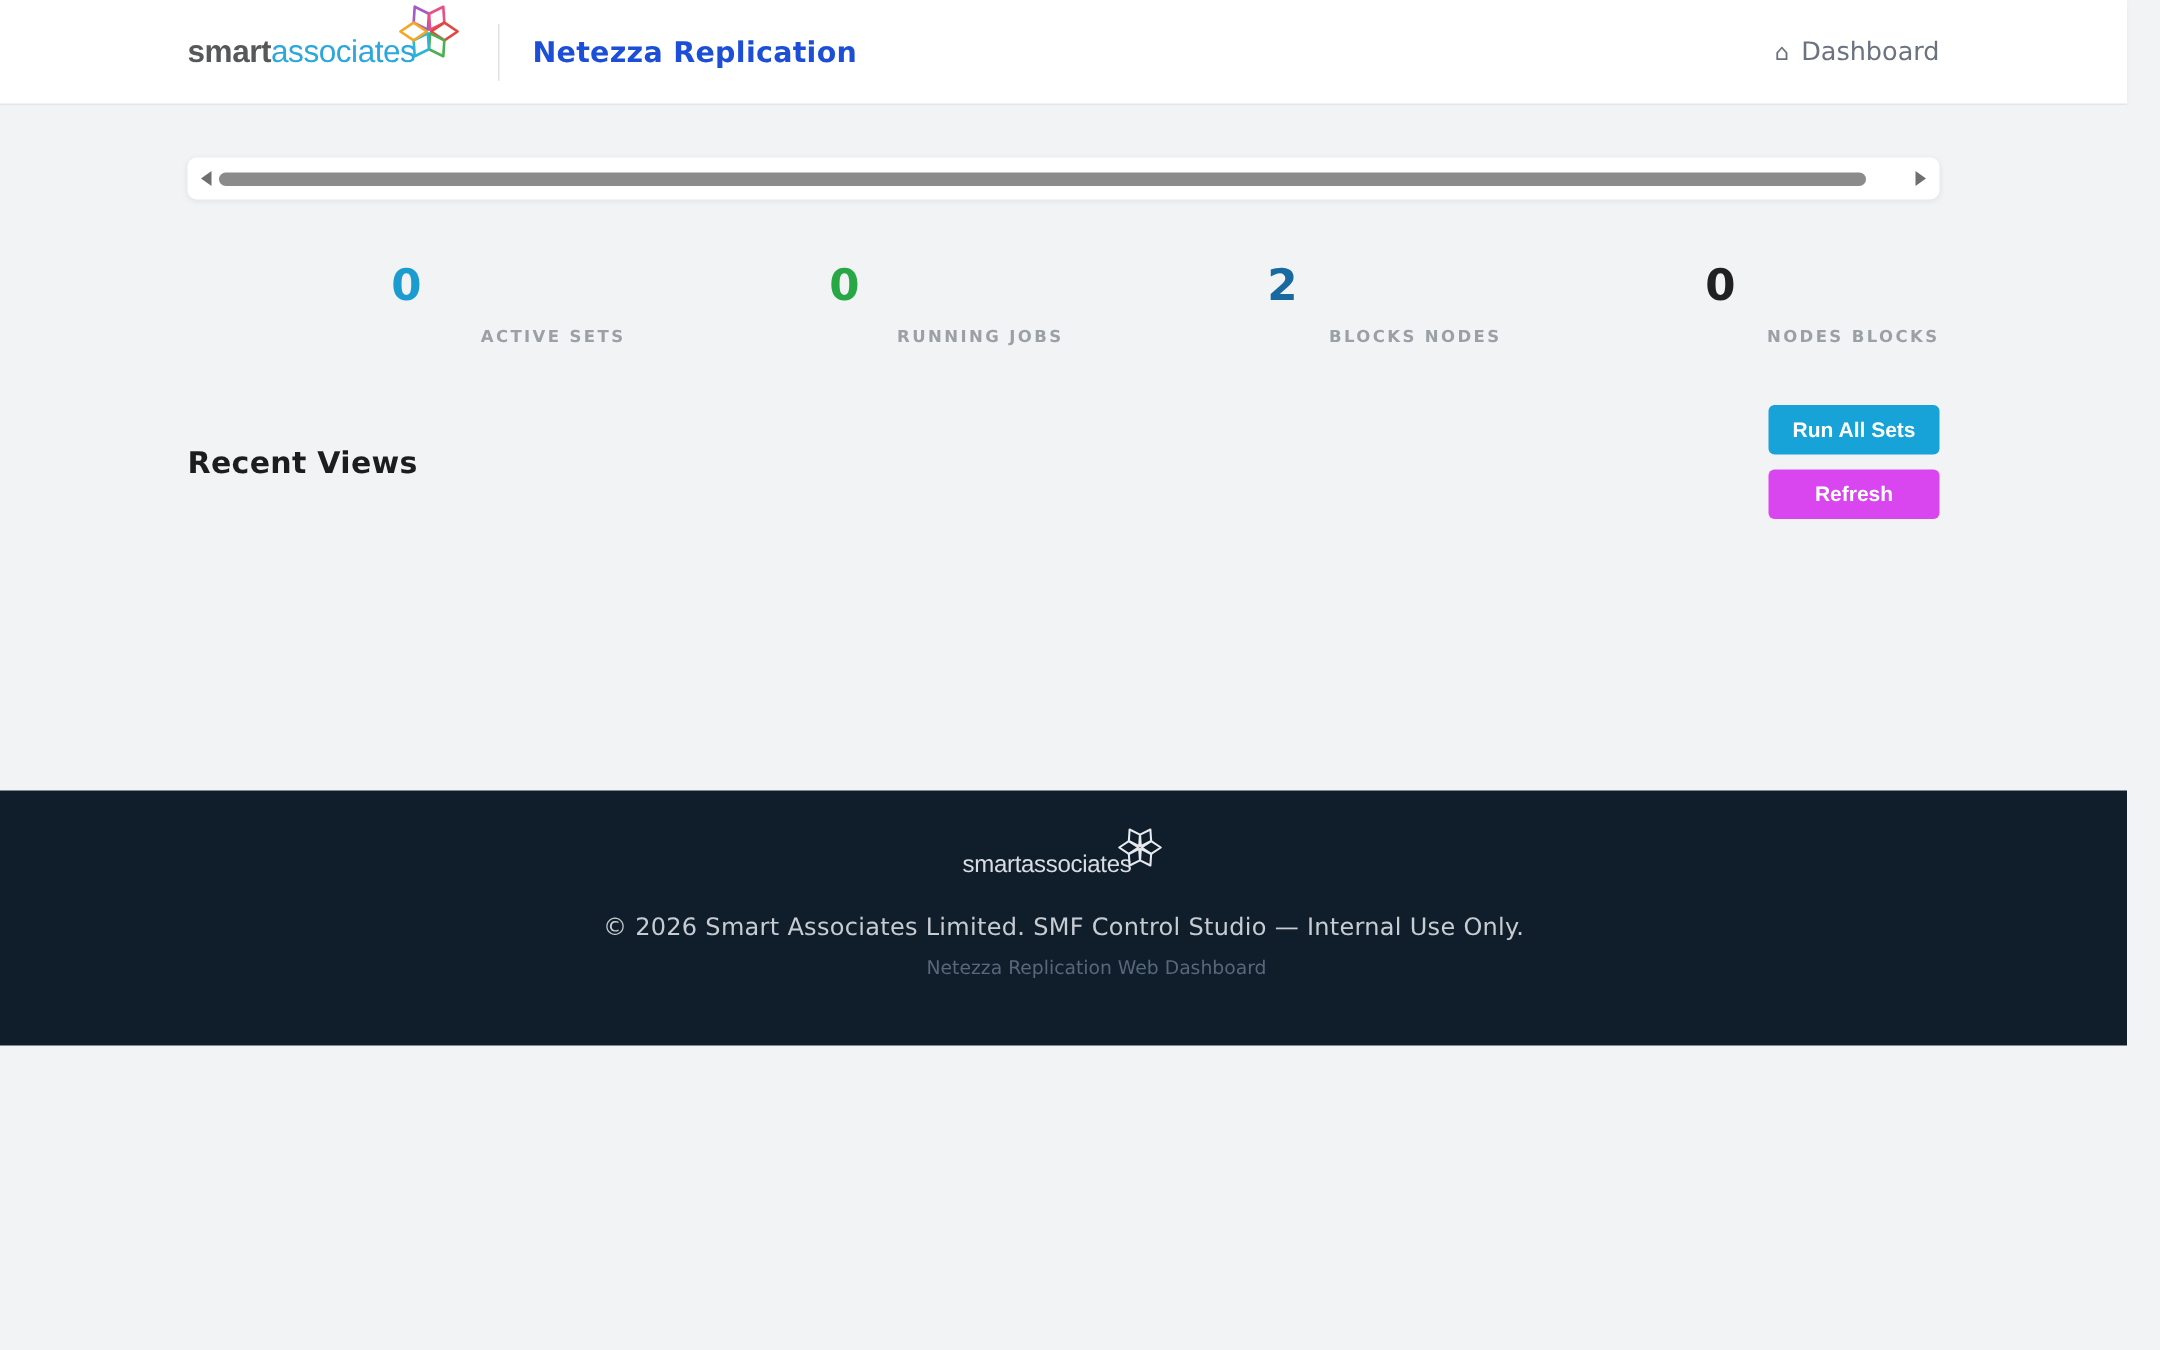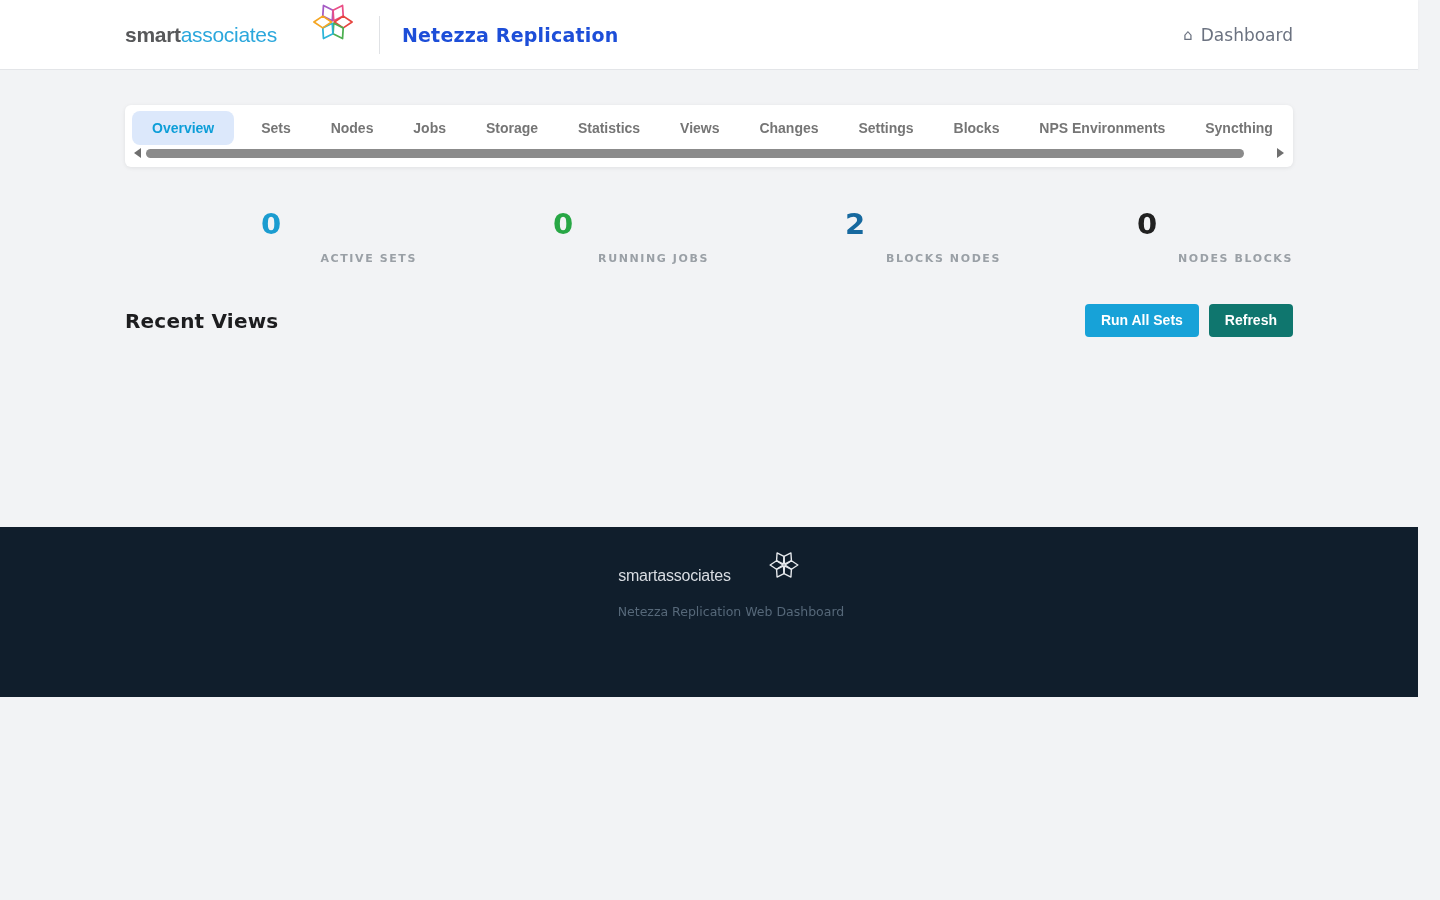--- a/index.html
+++ b/index.html
@@ -14,21 +14,21 @@
   
   .topbar {
     height:70px; background:#ffffff;
     border-bottom:1px solid #e3e5e8;
     box-shadow:0 1px 3px rgba(0,0,0,0.04);
   }
   .topbar-inner {
     width:1168px; margin:0 auto; height:100%;
     display:flex; align-items:center;
   }
-  .logo { display:inline-flex; align-items:center; cursor:pointer;gap:47px; }
+  .logo { display:inline-flex; align-items:center; cursor:pointer; }
   .logo-text {
     font-size:21px; letter-spacing:-0.3px;
     font-family:"Liberation Sans", sans-serif;
   }
   .logo-text .p1 { color:#57585a; font-weight:600; }
   .logo-text .p2 { color:#2ba7dc; font-weight:400; }
   .logo-icon { margin-left:-13px; transform:translateY(-11px); }
   .logo.mono .logo-text .p1, .logo.mono .logo-text .p2 { color:#d9dde3; font-weight:400; }
   .logo.mono .logo-text { font-size:16px; letter-spacing:-0.2px; }
   .logo.mono .logo-icon { margin-left:-10px; transform:translateY(-9px); }
@@ -79,29 +79,29 @@
     margin-top:11px;
     font-family:"DejaVu Sans", sans-serif;
     font-size:11px; font-weight:600; letter-spacing:1.6px; color:#9aa0a6;text-align:right;
   }
 
   .jobs-header { margin-top:39px; display:flex; align-items:center; }
   .section-title {
     font-family:"DejaVu Sans", sans-serif;
     font-size:20px; font-weight:700; color:#1d1d1f; letter-spacing:0.2px;
   }
-  .actions { margin-left:auto; display:flex; gap:10px; }
+  .actions { margin-left:auto; display:flex; gap:10px;flex-direction:column; }
   .btn {
     border:none; border-radius:4px; color:#ffffff;
     font-family:"Liberation Sans", sans-serif;
     font-size:14px; font-weight:700; padding:8px 16px; cursor:pointer;
     line-height:17px;
   }
   .btn.primary { background:#17a2d8; }
-  .btn.secondary { background:#0f766e; }
+  .btn.secondary { background:#d946ef; }
 
   .empty-state {
     margin-top:48px; text-align:center;
     font-family:"DejaVu Sans", sans-serif;
     font-size:17px; font-weight:600; color:#8e8e8e;
   }
 
   
   .footer {
     height:170px; background:#101e2c;
@@ -149,34 +149,20 @@
           <span>Dashboard</span>
         </a>
       </nav>
     </div>
   </header>
 
   <main class="main">
     <div class="container">
 
       <div class="tabs-card">
-        <div class="tabs-row">
-          <div class="tab active">Overview</div>
-          <div class="tab">Sets</div>
-          <div class="tab">Nodes</div>
-          <div class="tab">Jobs</div>
-          <div class="tab">Storage</div>
-          <div class="tab">Statistics</div>
-          <div class="tab">Views</div>
-          <div class="tab">Changes</div>
-          <div class="tab">Settings</div>
-          <div class="tab">Blocks</div>
-          <div class="tab">NPS Environments</div>
-          <div class="tab">Syncthing</div>
-        </div>
         <div class="hscrollbar">
           <div class="sb-arrow left"></div>
           <div class="sb-track">
             <div class="sb-thumb"></div>
           </div>
           <div class="sb-arrow right"></div>
         </div>
       </div>
 
       <div class="stats">
@@ -219,16 +205,17 @@
             <path d="M30 28 L38 16 L30 4 L22 16 Z" transform="rotate(-30 30 30)"></path>
             <path d="M30 28 L38 16 L30 4 L22 16 Z" transform="rotate(30 30 30)"></path>
             <path d="M30 28 L38 16 L30 4 L22 16 Z" transform="rotate(90 30 30)"></path>
             <path d="M30 28 L38 16 L30 4 L22 16 Z" transform="rotate(150 30 30)"></path>
             <path d="M30 28 L38 16 L30 4 L22 16 Z" transform="rotate(210 30 30)"></path>
             <path d="M30 28 L38 16 L30 4 L22 16 Z" transform="rotate(270 30 30)"></path>
           </g>
         </svg>
       </span>
     </div>
+    <div class="footer-copy">© 2026 Smart Associates Limited. SMF Control Studio — Internal Use Only.</div>
     <div class="footer-sub">Netezza Replication Web Dashboard</div>
   </footer>
 
 </div>
 
 </body></html>

